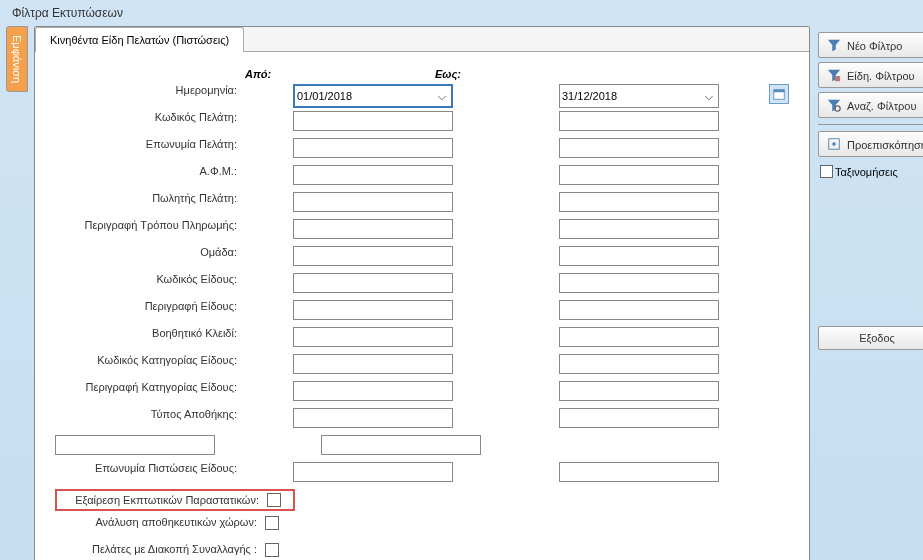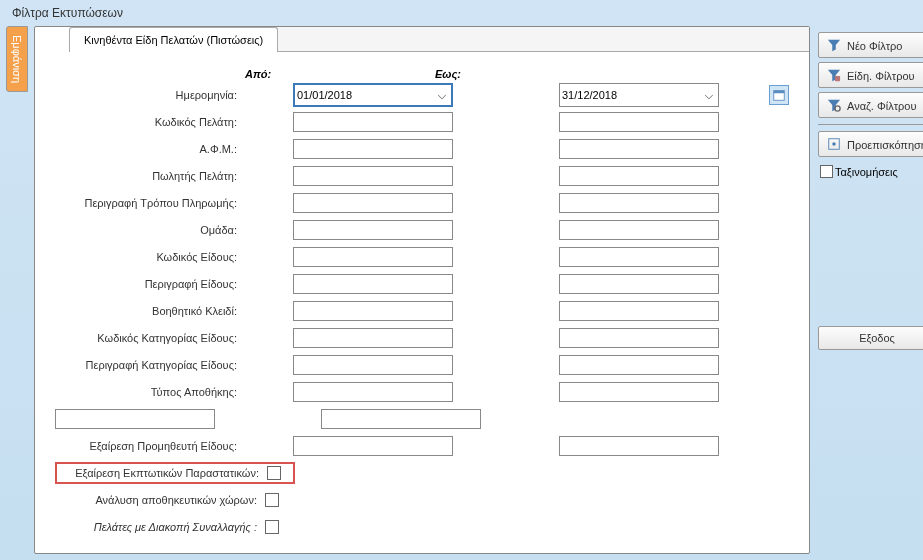--- a/index.html
+++ b/index.html
@@ -7,41 +7,41 @@
     
     .window-title { padding: 6px 12px; color: #333; font-size: 12px; }
     
     .main-container { display: flex; padding: 0 6px; gap: 6px; }
     
     .left-vtab { width: 24px; height: 520px; display: flex; align-items: flex-start; }
     .vtab { writing-mode: vertical-rl; text-orientation: mixed; background: #f5a04a; color: #fff; padding: 8px 4px; border: 1px solid #999; border-radius: 3px 0 0 3px; cursor: pointer; }
     
     .content-panel { flex: 1; background: #fff; border: 1px solid #888; border-radius: 2px; display: flex; flex-direction: column; }
     
-    .tab-bar { display: flex; border-bottom: 1px solid #aaa; background: #f5f5f5; margin-left: 34px; }
+    .tab-bar { display: flex; border-bottom: 1px solid #aaa; background: #f5f5f5; }
     .tab { padding: 6px 14px; background: #fff; border: 1px solid #aaa; border-bottom: none; margin-bottom: -1px; border-radius: 3px 3px 0 0; cursor: pointer; }
     
     .form-area { padding: 16px 20px 10px 20px; overflow-y: auto; }
     
     .header-row { display: flex; margin-bottom: 4px; font-style: italic; }
     .label-col { width: 190px; text-align: right; padding-right: 8px; }
     .from-col { width: 180px; font-weight: bold; }
     .gap-col { width: 10px; }
     .to-col { width: 180px; font-weight: bold; }
     
-    .form-row { display: flex; align-items: center; margin-bottom: 5px; height: 22px; gap: 48px; }
+    .form-row { display: flex; align-items: flex-start; margin-bottom: 5px; height: 22px; gap: 48px; }
     .form-label { width: 190px; text-align: right; padding-right: 8px; color: #333; }
     .text-input { width: 160px; height: 20px; border: 1px solid #888; padding: 1px 4px; background: #fff; }
     .date-select { width: 160px; height: 24px; border: 2px solid #3a7ab8; padding: 0 2px; background: #fff; display: flex; align-items: center; justify-content: space-between; }
     .date-select.to { border: 1px solid #888; }
     .date-select .dropdown { width: 14px; text-align: center; color: #555; cursor: pointer; }
     .cal-icon { width: 20px; height: 20px; border: 1px solid #6a9ed0; background: #cfe5f5; margin-left: 2px; display: inline-flex; align-items: center; justify-content: center; cursor: pointer; }
     .cal-icon svg { width: 14px; height: 14px; }
     
-    .checkbox-row { display: flex; align-items: center; margin-bottom: 5px; height: 22px; }
+    .checkbox-row { display: flex; align-items: flex-start; margin-bottom: 5px; height: 22px; }
     .checkbox-label { width: 210px; text-align: right; padding-right: 8px; color: #333; }
     .checkbox { width: 14px; height: 14px; border: 1px solid #666; background: #fff; cursor: pointer; }
     .highlight-box { border: 2px solid #d9534f; padding: 2px 0; display: flex; align-items: center; width: 240px; }
     
     .right-panel { width: 130px; display: flex; flex-direction: column; gap: 4px; padding: 6px 2px; }
     .btn { display: flex; align-items: flex-end; gap: 6px; padding: 5px 8px; background: linear-gradient(to bottom, #fdfdfd, #e8e8e8); border: 1px solid #999; border-radius: 2px; cursor: pointer; color: #333; }
     .btn svg { width: 14px; height: 14px; flex-shrink: 0; }
     .right-divider { height: 1px; background: #999; margin: 2px 0; }
     .classifications { display: flex; align-items: center; gap: 2px; padding: 4px 2px; }
     .classifications .cb { width: 13px; height: 13px; border: 1px solid #666; background: #fff; cursor: pointer; }
@@ -88,20 +88,26 @@
               </svg>
             </div>
           </div>
           <div class="form-row">
             <div class="form-label">Κωδικός Πελάτη:</div>
             <input type="text" class="text-input" style="">
             <div class="gap-col"></div>
             <input type="text" class="text-input" style="">
           </div>
           <div class="form-row">
+            <div class="form-label">Επωνυμία Πελάτη:</div>
+            <input type="text" class="text-input" style="">
+            <div class="gap-col"></div>
+            <input type="text" class="text-input" style="">
+          </div>
+          <div class="form-row">
             <div class="form-label">Α.Φ.Μ.:</div>
             <input type="text" class="text-input" style="">
             <div class="gap-col"></div>
             <input type="text" class="text-input" style="">
           </div>
           <div class="form-row">
             <div class="form-label">Πωλητής Πελάτη:</div>
             <input type="text" class="text-input" style="">
             <div class="gap-col"></div>
             <input type="text" class="text-input" style="">
@@ -153,39 +159,39 @@
             <input type="text" class="text-input" style="">
             <div class="gap-col"></div>
             <input type="text" class="text-input" style="">
           </div>
           <div class="form-row">
             <input type="text" class="text-input" style="">
             <div class="gap-col"></div>
             <input type="text" class="text-input" style="">
           </div>
           <div class="form-row">
-            <div class="form-label">Εξαίρεση Προμηθευτή Είδους:</div>
+            <div class="form-label">Επωνυμία Πιστώσεις Είδους:</div>
             <input type="text" class="text-input" style="">
             <div class="gap-col"></div>
             <input type="text" class="text-input" style="">
           </div>
         </div>
       <div id="checkboxes-container">
           <div class="checkbox-row">
             <div class="highlight-box" style="display: flex; align-items: center;">
               <div class="checkbox-label" style="width: 210px;">Εξαίρεση Εκπτωτικών Παραστατικών:</div>
               <div class="checkbox"></div>
             </div>
           </div>
           <div class="checkbox-row">
             <div class="checkbox-label" style="width: 210px;">Ανάλυση αποθηκευτικών χώρων:</div>
             <div class="checkbox"></div>
           </div>
           <div class="checkbox-row">
-            <div class="checkbox-label" style="width: 210px; font-style: italic;">Πελάτες με Διακοπή Συναλλαγής :</div>
+            <div class="checkbox-label" style="width: 210px;">Πελάτες με Διακοπή Συναλλαγής :</div>
             <div class="checkbox"></div>
           </div>
         </div>
     </div>
   </div>
 
   <div class="right-panel">
     <div class="btn">
       <svg viewBox="0 0 16 16">
           <path fill="#4a7db3" d="M1 2h14l-5 6v5l-4 2V8z"></path>

